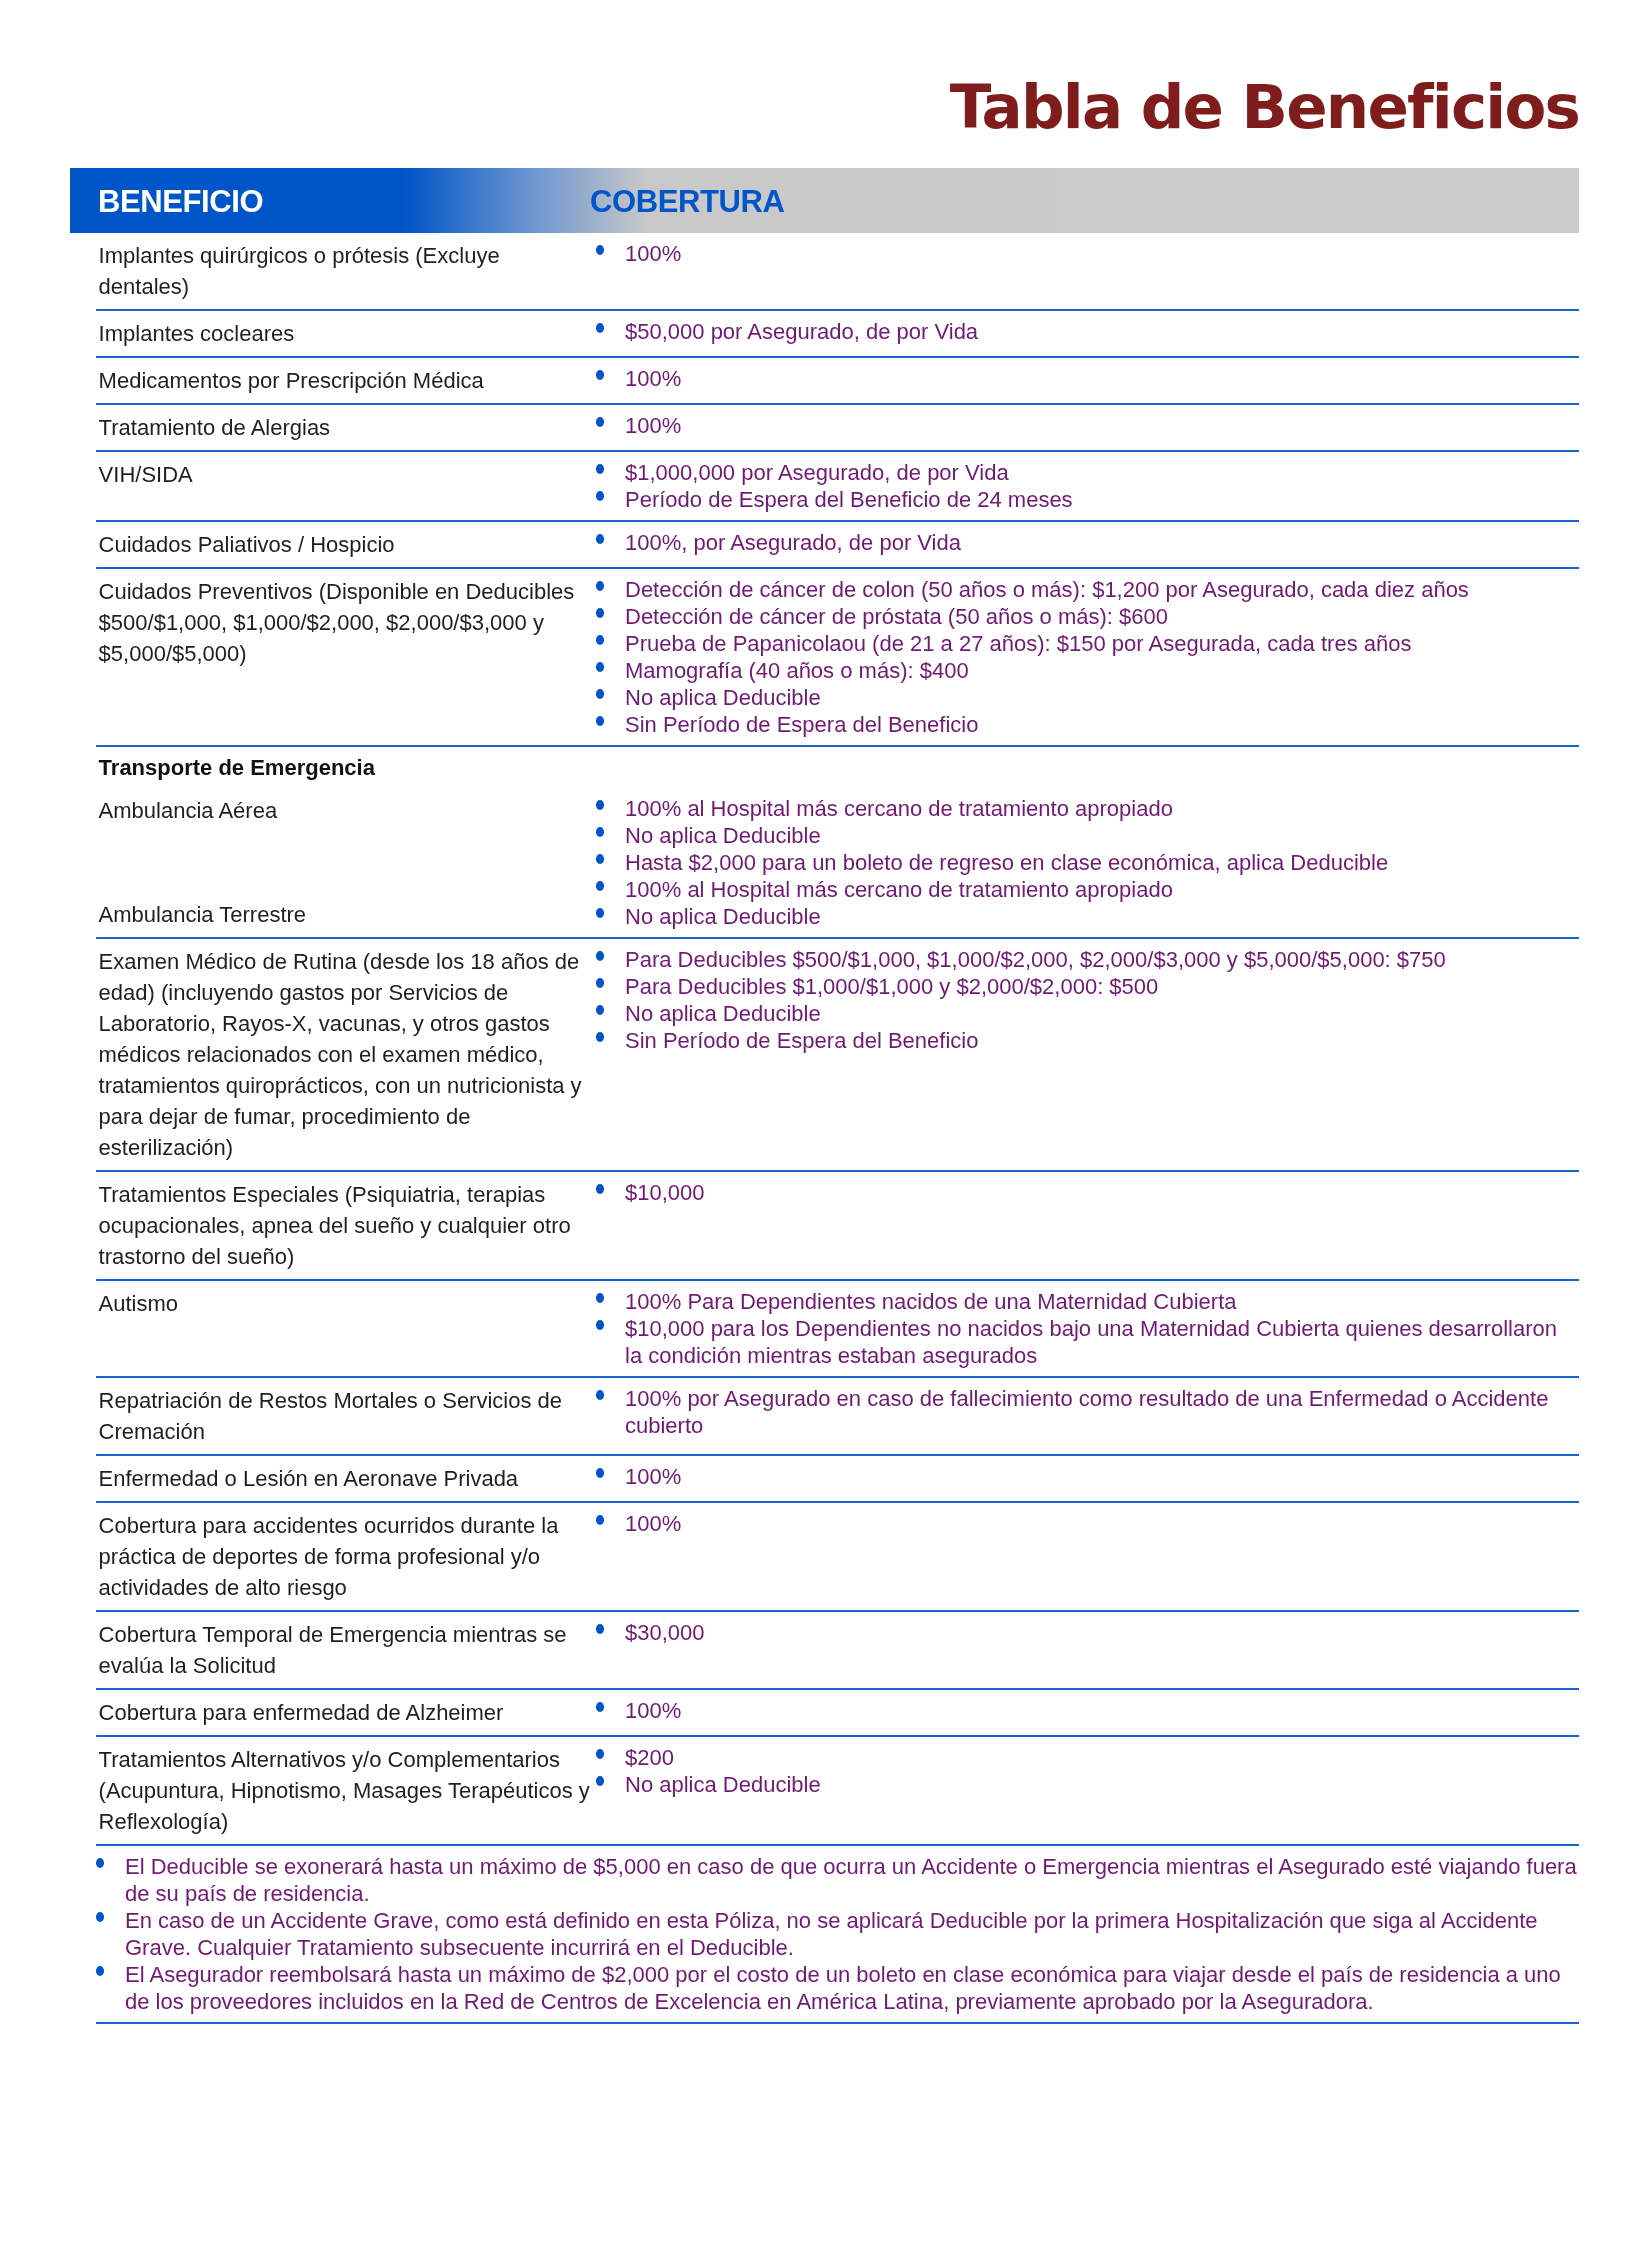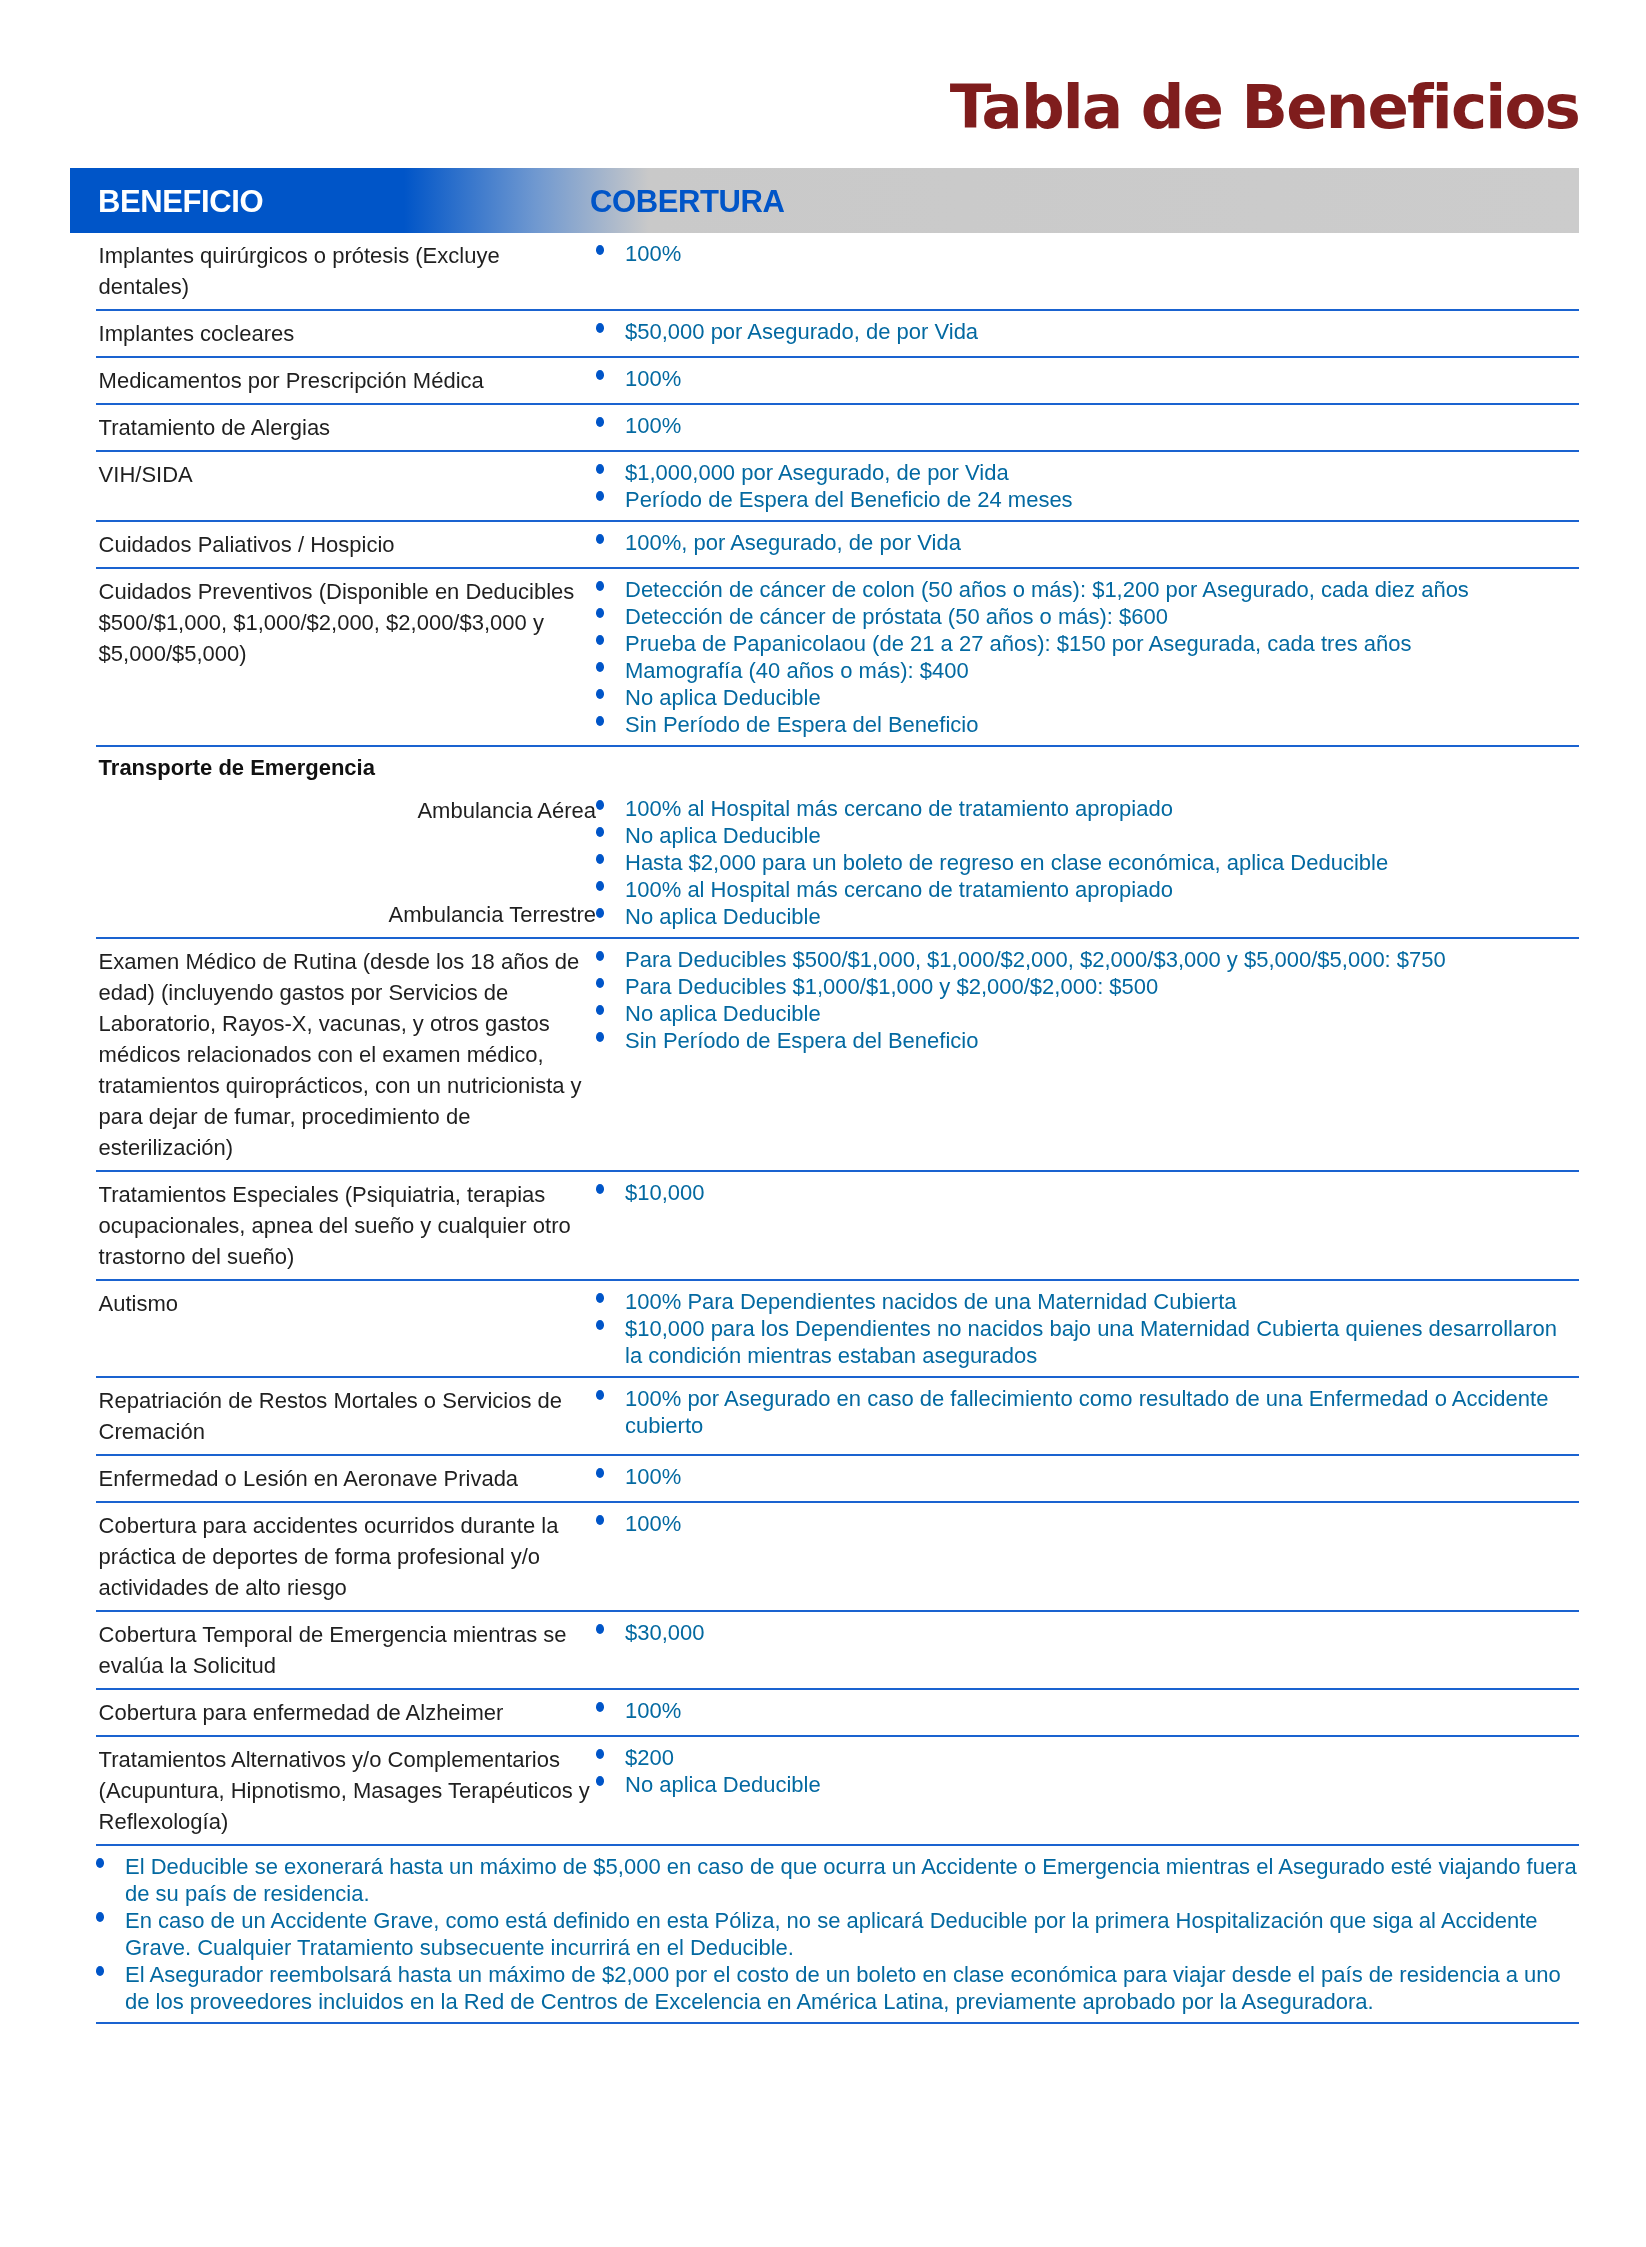--- a/index.html
+++ b/index.html
@@ -32,31 +32,31 @@
     display: flex; border-bottom: 2.6px solid #1a63d0;
     padding: 7px 0 7px 0;
   }
   .cell-benefit {
     width: 500px; flex: 0 0 500px; font-size: 22px; line-height: 31px;
     padding-left: 2.6px; box-sizing: border-box; color: #1f1f1f;
   }
   .cell-coverage { flex: 1; }
   .bullets { list-style: none; margin: 0; padding: 0; }
   .bullets li {
-    position: relative; padding-left: 29px; font-size: 22px; line-height: 27px; color: #0369a1;
+    position: relative; padding-left: 29px; font-size: 22px; line-height: 27px; color: #701a75;
   }
   .bullet-dot {
     position: absolute; left: 0; top: 5.3px; width: 8px; height: 9.7px;
     background: #0055c8; border-radius: 50%;
   }
   .section-title {
     font-weight: bold; font-size: 22px; line-height: 27px; padding-left: 2.6px; color: #111;
     padding-top: 7px; padding-bottom: 14px;
   }
-  .transport-left { display: flex; flex-direction: column; justify-content: space-between; text-align: right; }
+  .transport-left { display: flex; flex-direction: column; justify-content: space-between; }
 </style>
 </head>
 <body>
 
 <h1 class="page-title">Tabla de Beneficios</h1>
 
 <div class="table">
   <div class="thead">
     <div class="th th-benefit">BENEFICIO</div>
     <div class="th th-coverage">COBERTURA</div>

